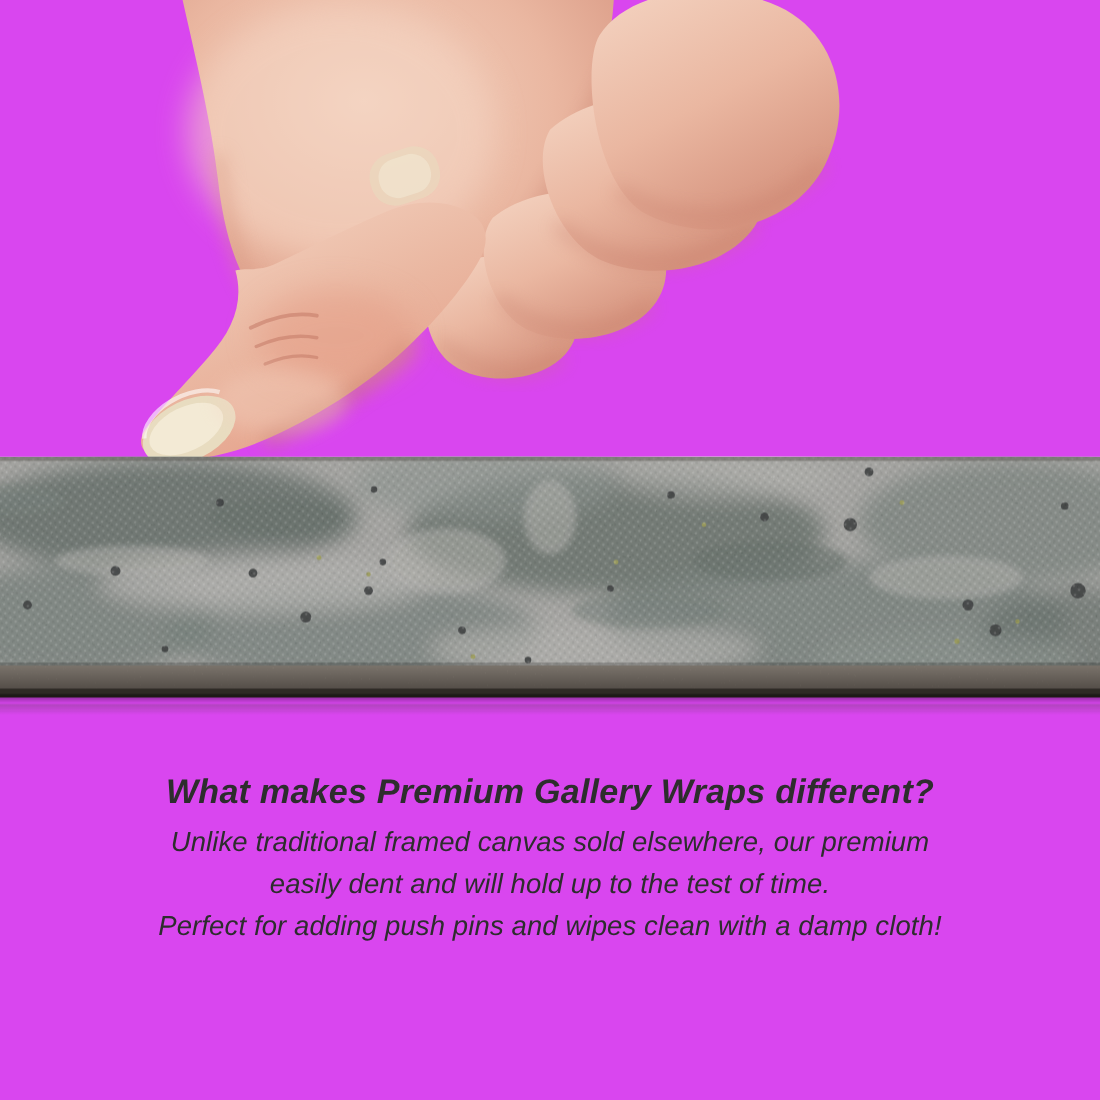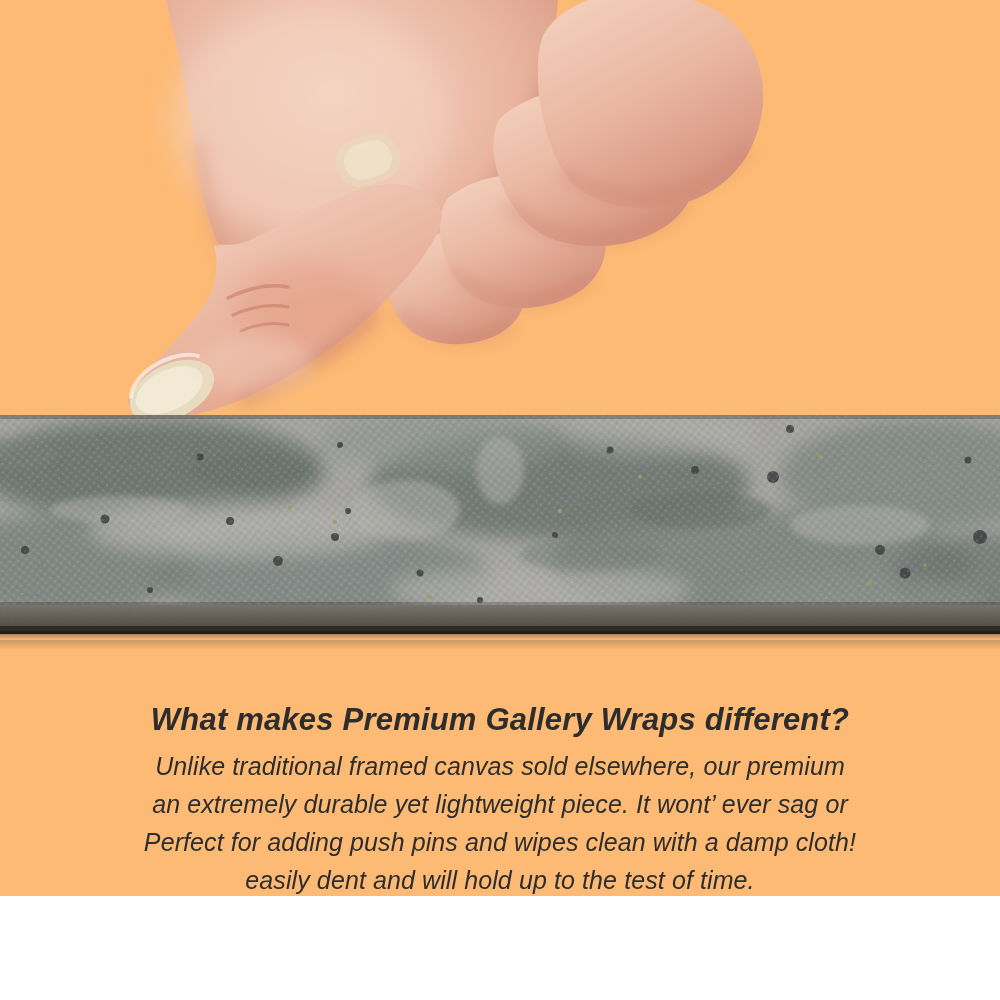--- a/index.html
+++ b/index.html
@@ -1,17 +1,17 @@
 <!DOCTYPE html>
 <html style="--skin-light: #f4d4c2; --skin-mid: #eab7a1; --skin-pink: #e49c85; --skin-shadow: #d6947f; --skin-deep: #c47a67; --nail-base: #e8dcc0; --nail-light: #f4ecd8; --canvas-base: #c7c6c1; --patch-dark: #58695f; --patch-mid: #76867d; --patch-light: #9aa79e; --canvas-highlight: #dbdad4; --speck: #15181a; --fleck: #b9ba3a; --edge-face-light: #9a9187; --edge-face-dark: #69615a; --edge-line: #2e2a25; --top-line: #55524b; --text-color: #2d2d2d;"><head>
 <meta charset="utf-8">
 <style>
   html,body{margin:0;padding:0;background:#ffffff;}
   .stage{
-    position:relative;width:1000px;height:896px;background:#fdba74;
+    position:relative;width:1000px;height:1000px;background:#d946ef;
     overflow:hidden;font-family:"Liberation Sans",sans-serif;
   }
   .hand-svg{position:absolute;left:0;top:0;width:1000px;height:420px;display:block;}
   .band-svg{position:absolute;left:0;top:415px;width:1000px;height:225px;display:block;}
   .band-shadow{
     position:absolute;left:0;top:640px;width:1000px;height:10px;
     background:linear-gradient(to bottom,rgba(70,64,58,0.28),rgba(70,64,58,0));
   }
   .copy{
     position:absolute;left:0;top:702px;width:1000px;text-align:center;
@@ -220,18 +220,17 @@
       <rect x="0" y="216" width="1000" height="3" fill="#1d1a17"></rect>
       <rect x="0" y="219" width="1000" height="6" fill="url(#gFade)"></rect>
     </g>
   </svg>
 
   <div class="band-shadow"></div>
 
   <div class="copy">
     <h2 class="headline">What makes Premium Gallery Wraps different?</h2>
     <p class="body-line">Unlike traditional framed canvas sold elsewhere, our premium</p>
-    <p class="body-line">an extremely durable yet lightweight piece. It wont’ ever sag or</p>
+    <p class="body-line">easily dent and will hold up to the test of time.</p>
     <p class="body-line">Perfect for adding push pins and wipes clean with a damp cloth!</p>
-    <p class="body-line">easily dent and will hold up to the test of time.</p>
   </div>
 
 </div>
 
 </body></html>

